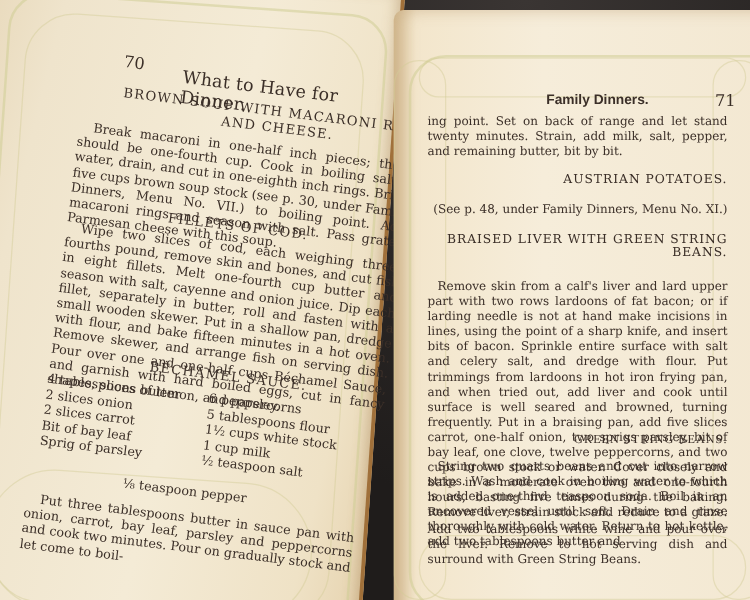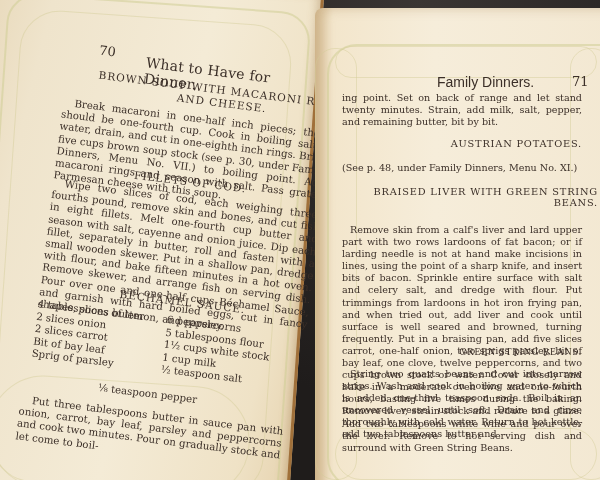--- a/index.html
+++ b/index.html
@@ -36,28 +36,28 @@
   .lp-para2 { position:absolute; left:40px; top:133px; width:270px; }
   .lp-title3 { position:absolute; left:120px; top:235px; font-size:10.5px; letter-spacing:1px; }
   .lp-ingr { position:absolute; left:40px; top:255px; width:280px; font-size:10.2px; line-height:12.6px; }
   .ingr-col { position:absolute; top:0; }
   .ingr-col.c1 { left:0; } .ingr-col.c2 { left:130px; }
   .ingr-last { position:absolute; left:70px; top:76px; }
   .lp-para3 { position:absolute; left:34px; top:352px; width:265px; }
 
   
   .rp-text { position:absolute; left:342px; top:88px; width:240px; color:#3b2f28; }
-  .rp-runhead { position:absolute; left:95px; top:-14px; font-family:"Liberation Sans", sans-serif; font-size:14px; }
+  .rp-runhead { position:absolute; left:95px; top:-14px; font-family:"Liberation Sans", sans-serif; font-size:11px;font-weight:bold; }
   .rp-pagenum { position:absolute; left:230px; top:-14px; font-size:13px;text-align:right; }
   .rp-body { font-size:9.6px; line-height:12.1px; text-align:justify; }
   .rp-para1 { position:absolute; left:0; top:4px; width:240px; }
   .rp-h { position:absolute; left:0; width:240px; text-align:right; font-size:9.8px; letter-spacing:0.8px; }
   .rp-h1 { top:50px; }
-  .rp-note { position:absolute; left:0; top:74px; width:240px; text-align:left; font-size:9.6px; }
-  .rp-h2 { top:98px;margin-left:16px; }
+  .rp-note { position:absolute; left:0; top:74px; width:240px; text-align:right; font-size:9.6px; }
+  .rp-h2 { top:98px; }
   .rp-para2 { position:absolute; left:0; top:136px; width:240px; text-indent:8px; }
   .rp-h3 { top:258px;font-family:Liberation Serif, serif; }
   .rp-para3 { position:absolute; left:0; top:280px; width:240px; text-indent:8px; }
 </style>
 </head>
 <body>
 
 <div class="scene">
 
   <div class="page-left">

